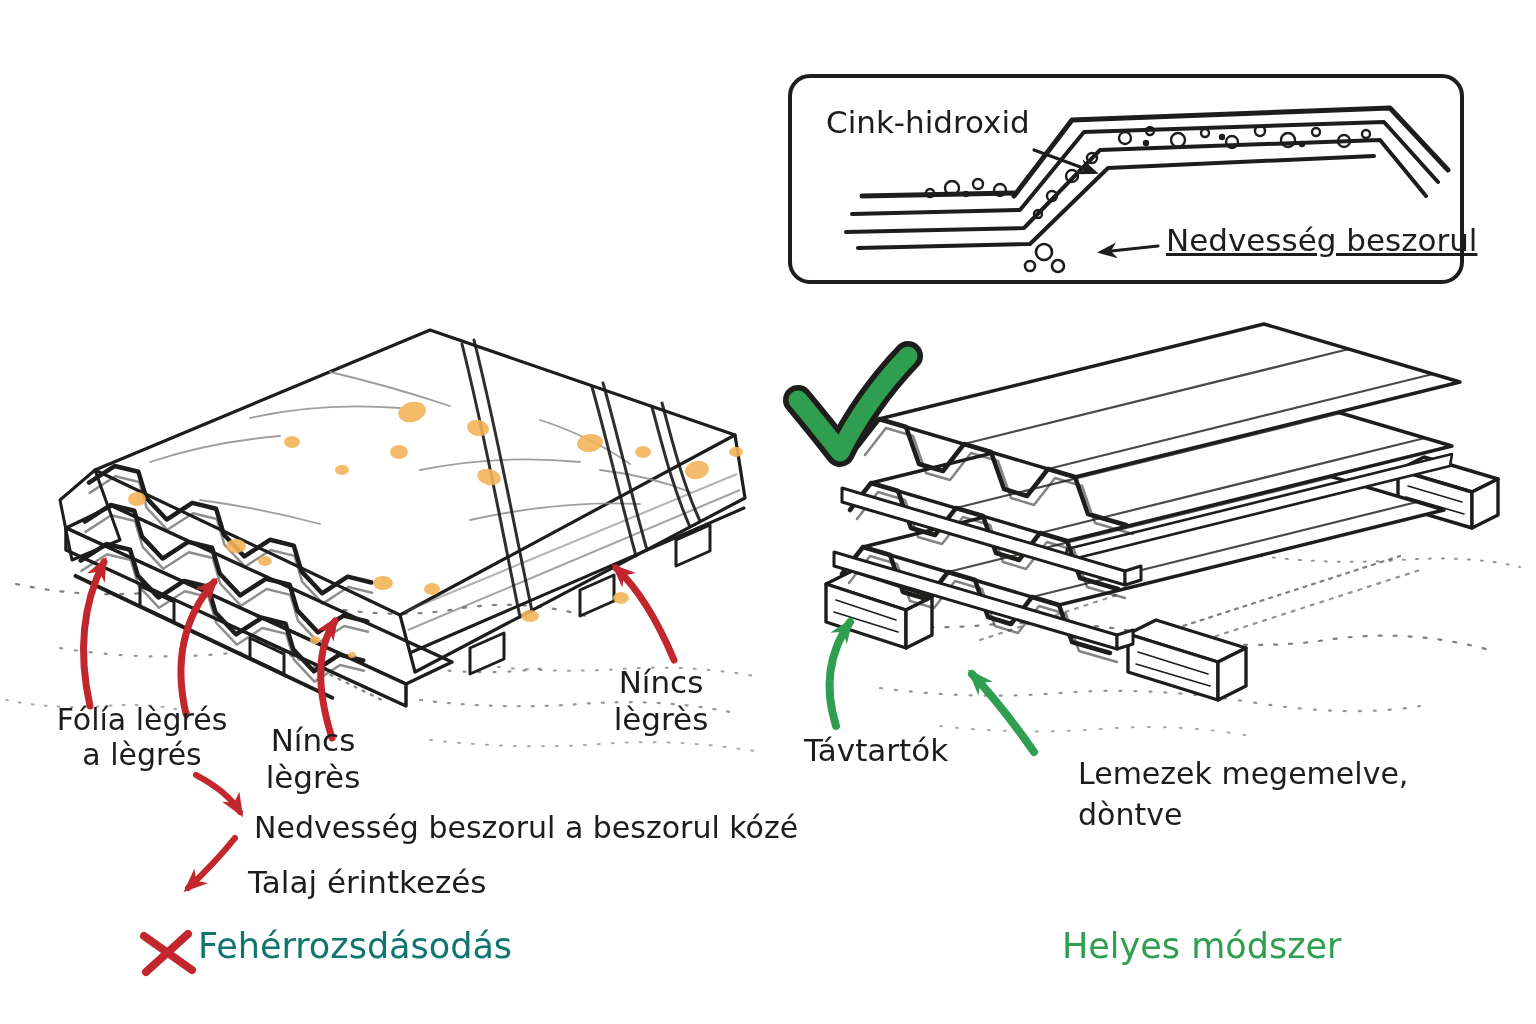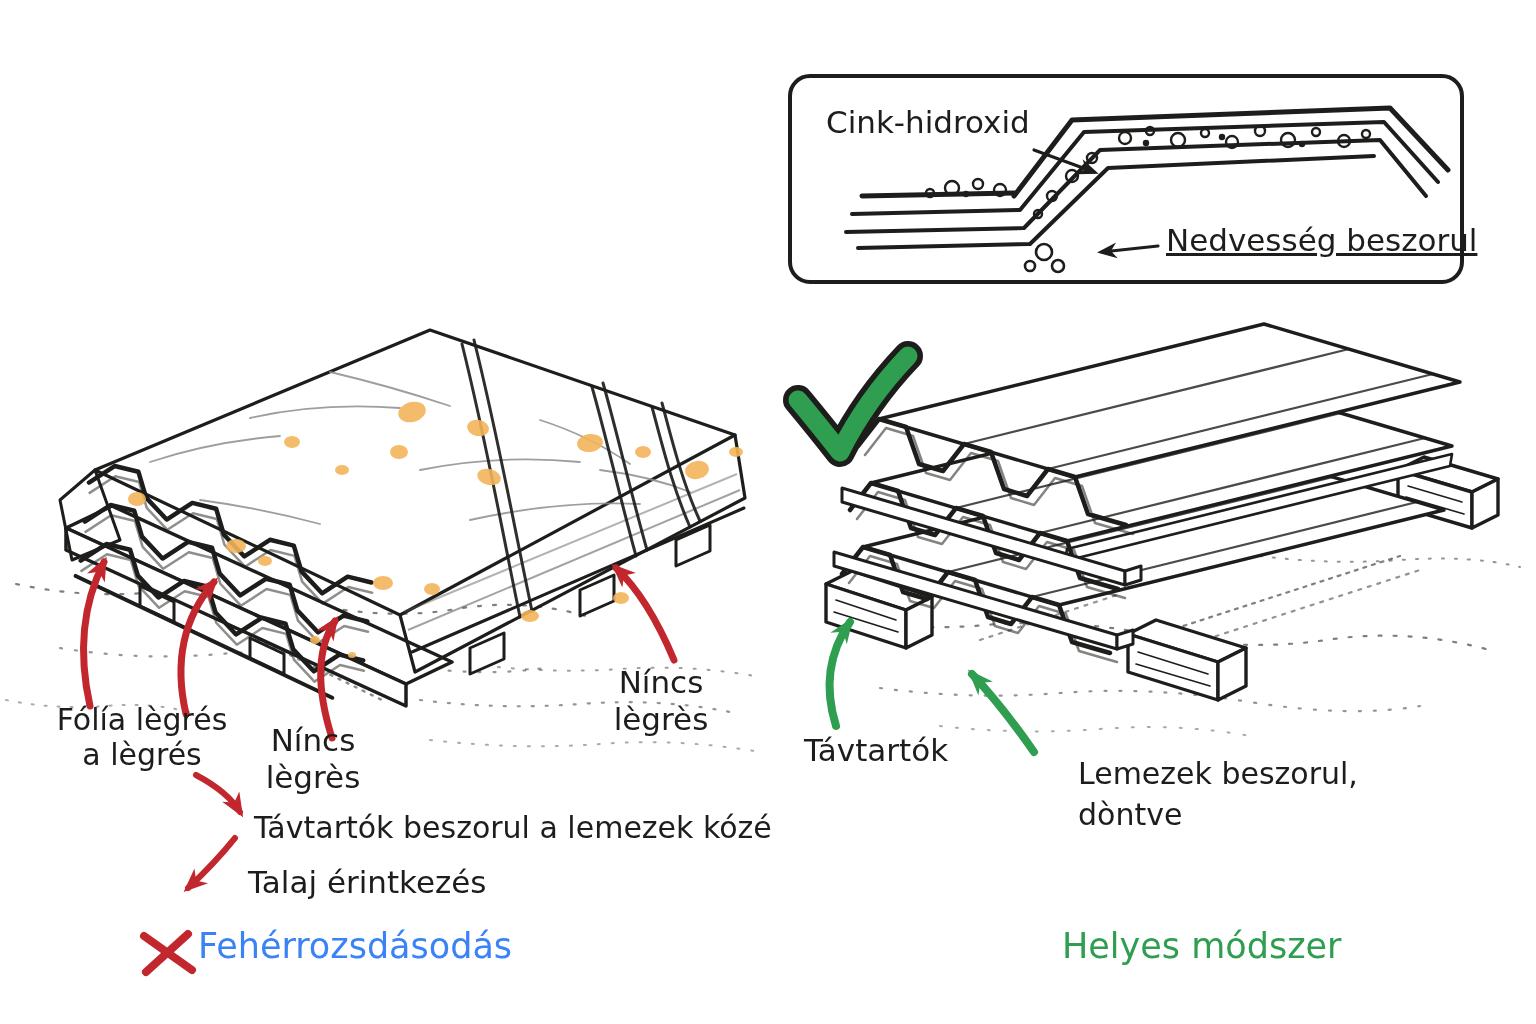--- a/index.html
+++ b/index.html
@@ -2,21 +2,21 @@
 <html><head>
 <meta charset="utf-8">
 <style>
   html,body{margin:0;padding:0;background:#fff;}
   .stage{position:relative;width:1536px;height:1024px;background:#ffffff;overflow:hidden;
          font-family:"DejaVu Sans","Liberation Sans",sans-serif;color:#1d1d1b;}
   .art{position:absolute;inset:0;width:1536px;height:1024px;}
   .lbl{position:absolute;white-space:nowrap;line-height:1.18;color:#1d1d1b;}
   .lbl .ln{display:block;}
   .center{text-align:center;white-space:normal;}
-  .red{color:#3b82f6;}
+  .red{color:#0f766e;}
   .green{color:#2f9e50;}
   .s30{font-size:30px;}
   .s31{font-size:31px;}
   .s35{font-size:35px;}
   
   .ink{stroke:#1d1d1b;fill:none;stroke-linecap:round;stroke-linejoin:round;}
   .fillw{fill:#ffffff;}
   .fold{stroke:#8d8d8d;fill:none;stroke-width:1.8;opacity:.85;stroke-linecap:round;}
   .speck{stroke:#2a2a2a;fill:none;stroke-linecap:round;}
 </style>
@@ -280,26 +280,26 @@
 <div class="lbl s31 center" style="left:252px;top:722px;width:122px;">
   <span class="ln">Níncs</span>
   <span class="ln">lègrès</span>
 </div>
 
 <div class="lbl s31 center" style="left:598px;top:664px;width:126px;">
   <span class="ln">Níncs</span>
   <span class="ln">lègrès</span>
 </div>
 
-<div class="lbl s30" style="left:254px;top:810px;">Távtartók beszorul a lemezek kózé</div>
+<div class="lbl s30" style="left:254px;top:810px;">Nedvesség beszorul a beszorul kózé</div>
 <div class="lbl s31" style="left:248px;top:864px;">Talaj érintkezés</div>
 <div class="lbl s35 red" style="left:198px;top:926px;">Fehérrozsdásodás</div>
 
 <div class="lbl s31" style="left:804px;top:732px;text-align:center;">Távtartók</div>
 
 <div class="lbl s30" style="left:1078px;top:754px;line-height:1.35;">
-  <span class="ln">Lemezek beszorul,</span>
+  <span class="ln">Lemezek megemelve,</span>
   <span class="ln">dòntve</span>
 </div>
 
 <div class="lbl s35 green" style="left:1062px;top:926px;">Helyes módszer</div>
 
 </div>
 
 </body></html>

